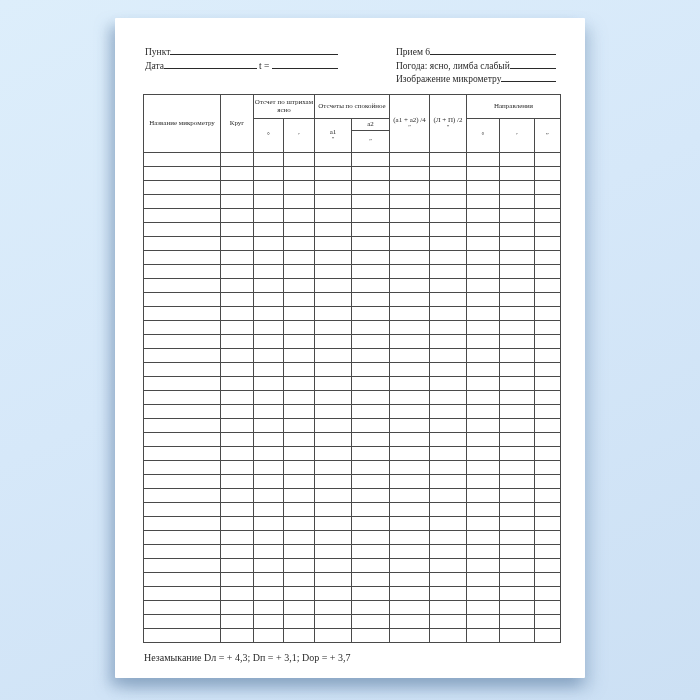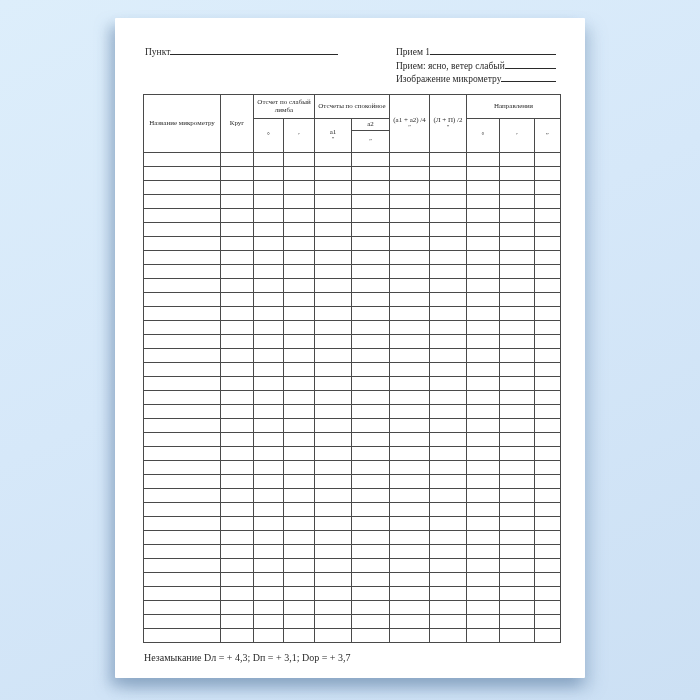--- a/index.html
+++ b/index.html
@@ -75,28 +75,34 @@
 
 <div class="stage">
   <div class="paper">
 
     <div class="head">
       <div class="head-left">
         <div class="field">
           <span class="lbl">Пункт</span>
             <span class="ul w-punkt"></span>
         </div>
+        <div class="field">
+          <span class="lbl">Дата</span>
+            <span class="ul w-data1"></span>
+            <span class="lbl t-eq">t =</span>
+            <span class="ul w-data2"></span>
+        </div>
       </div>
       <div class="head-right">
         <div class="field">
-          <span class="lbl">Прием 1</span>
+          <span class="lbl">Прием 6</span>
             <span class="ul fill"></span>
         </div>
         <div class="field">
-          <span class="lbl">Прием: ясно, ветер слабый</span>
+          <span class="lbl">Погода: ясно, лимба слабый</span>
             <span class="ul fill"></span>
         </div>
         <div class="field">
           <span class="lbl">Изображение микрометру</span>
             <span class="ul fill"></span>
         </div>
       </div>
     </div>
 
     <table class="journal">
@@ -110,21 +116,21 @@
           <col style="width: 40px;">
           <col style="width: 37px;">
           <col style="width: 33px;">
           <col style="width: 35px;">
           <col style="width: 26px;">
         </colgroup>
       <thead>
         <tr class="hA">
           <th rowspan="3">Название микрометру</th>
           <th rowspan="3">Круг</th>
-          <th colspan="2">Отсчет по слабый лимба</th>
+          <th colspan="2">Отсчет по штрихам ясно</th>
           <th colspan="2">Отсчеты по спокойное</th>
           <th rowspan="3">
             <span class="two-line">(а1 + а2) /4</span>
             <span class="unit">″</span>
           </th>
           <th rowspan="3">
             <span class="two-line">(Л + П) /2</span>
             <span class="unit">″</span>
           </th>
           <th colspan="3">Направления</th>

